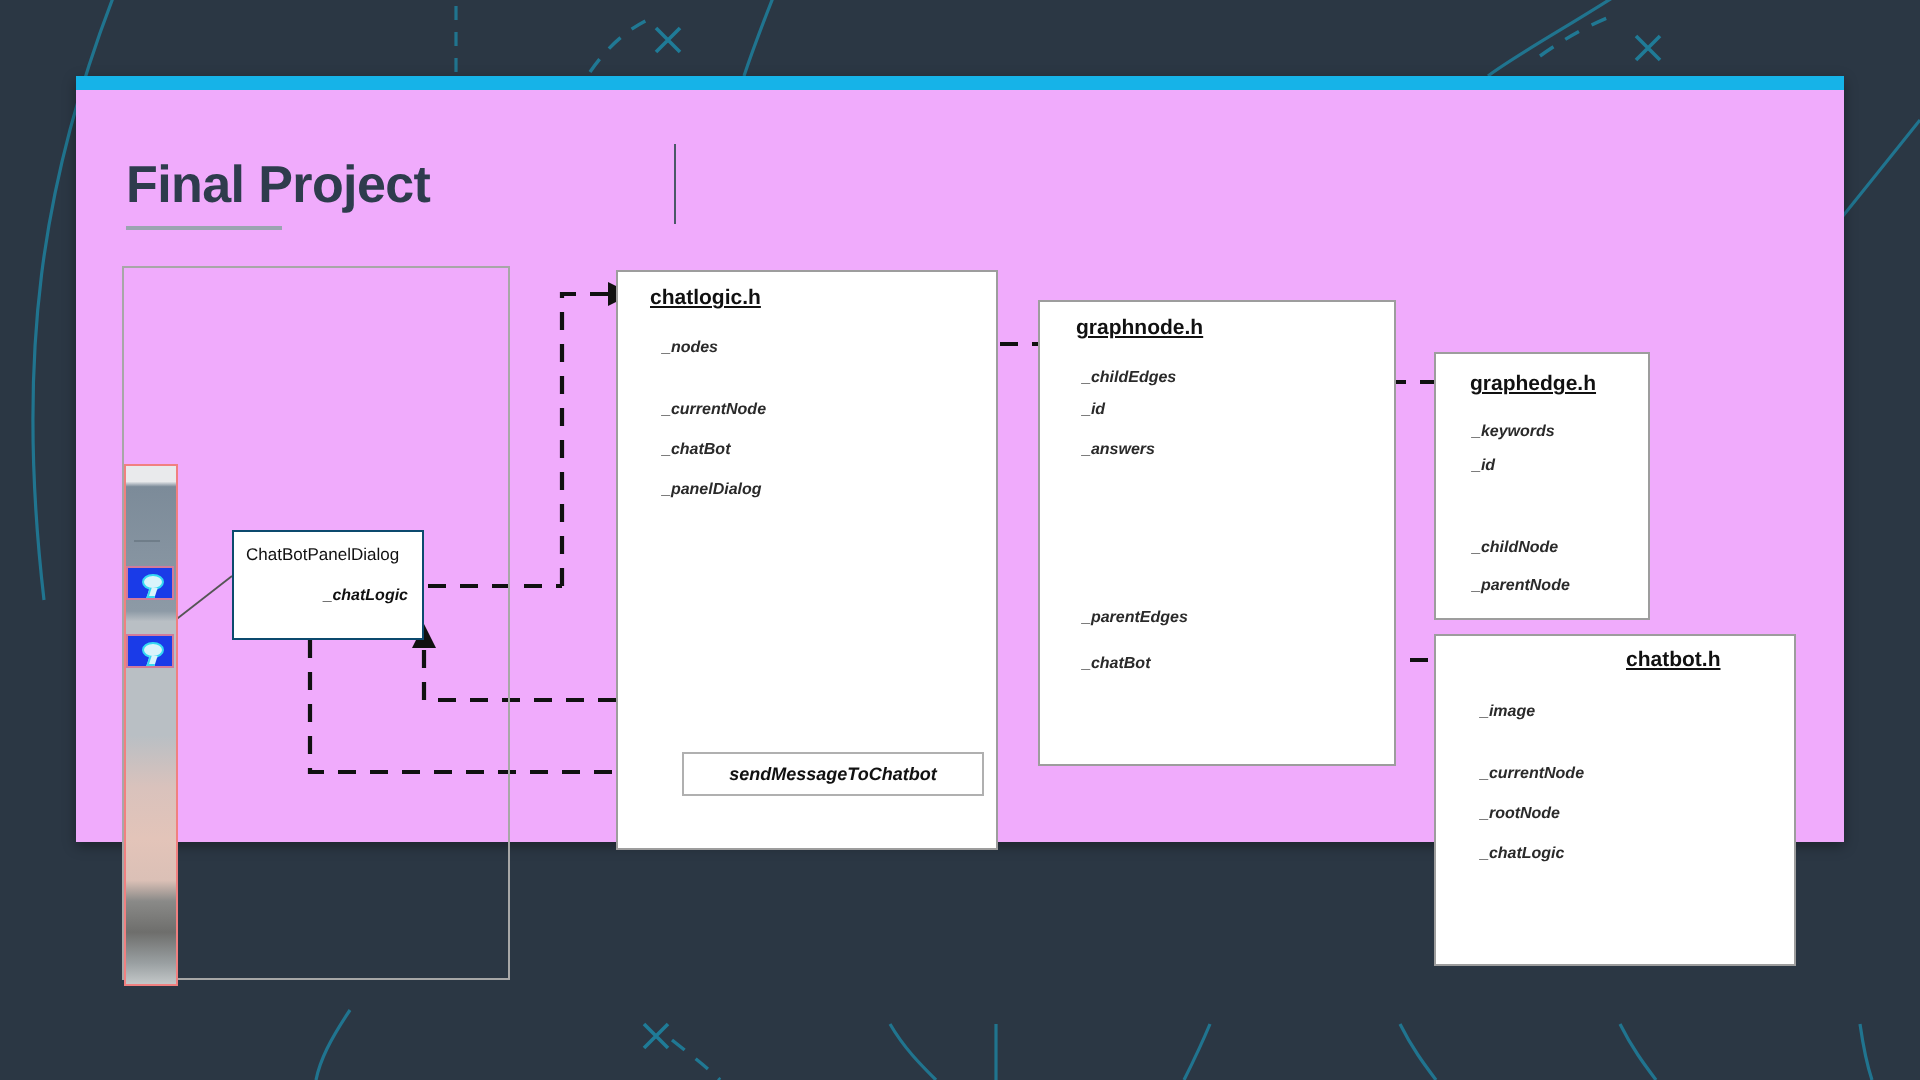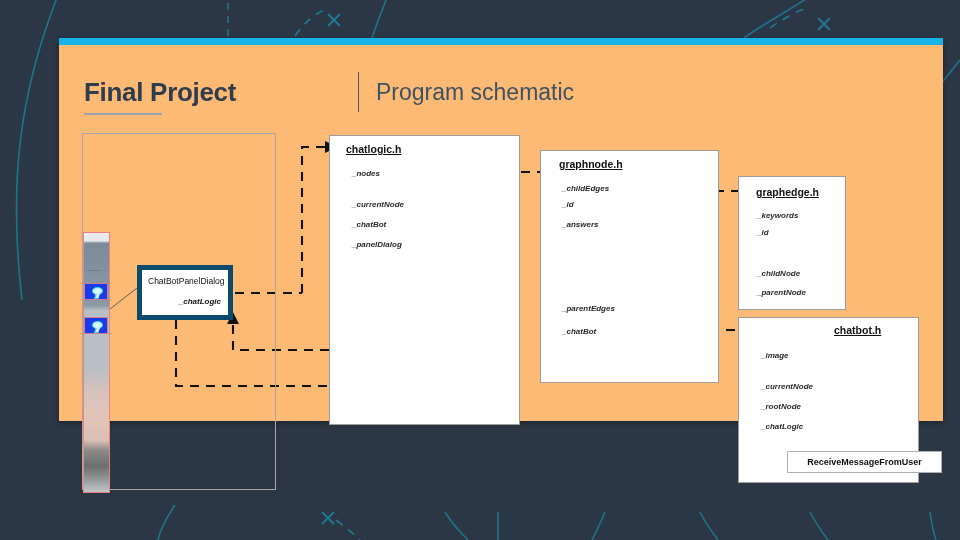--- a/index.html
+++ b/index.html
@@ -11,24 +11,23 @@
   body { background: #2b3744; position: relative; }
 
   
   #bg-decor { position: absolute; inset: 0; z-index: 0; }
 
   
   #slide {
     position: absolute;
     left: 38px; top: 38px;
     width: 884px; height: 383px;
-    background: #fdba74;
+    background: #f0abfc;
     z-index: 2;
     box-shadow: 0 2px 6px rgba(0,0,0,.35);
-    margin-left: 21px;
   }
   #slide-topbar {
     position: absolute; left: 0; top: 0;
     width: 100%; height: 7px;
     background: #16b3e8;
   }
 
   
   #hdr-title {
     position: absolute; left: 25px; top: 39px;
@@ -90,21 +89,21 @@
     width: 194px; height: 357px;
     border: 1px solid #a7a7a7;
     background: transparent;
   }
 
   
   #pdbox {
     position: absolute;
     left: 78px; top: 227px;
     width: 96px; height: 55px;
-    border: 5px solid #0c4a6e; background: #fff;
+    border: 1px solid #0c4a6e; background: #fff;
   }
   #pdbox .pdtitle {
     position: absolute; left: 6px; top: 6px;
     font-size: 8.5px; color: #111; white-space: nowrap;
   }
   #pdbox .pdfield {
     position: absolute; right: 7px; top: 27px;
     font-size: 8px; font-style: italic; font-weight: bold; color: #111;
   }
 
@@ -178,21 +177,20 @@
   </svg>
 </div>
 
 <div id="slide">
 
   <div id="slide-topbar"></div>
 
   <div id="hdr-title">Final Project</div>
   <div id="hdr-underline"></div>
   <div id="hdr-divider"></div>
-  <div id="hdr-subtitle">Program schematic</div>
 
   <div id="diagram">
 
     <svg width="884" height="466">
       <g stroke="#111" fill="none" stroke-width="2.1" stroke-dasharray="9 7" stroke-linecap="butt">
 
         <path d="M 176 255 L 243 255"></path>
 
         <path d="M 243 255 L 243 109 L 266 109"></path>
 
@@ -238,20 +236,21 @@
       <div class="pdtitle">ChatBotPanelDialog</div>
       <div class="pdfield">_chatLogic</div>
     </div>
 
     <div class="cbox" style="left:270px; top:97px; width:191px; height:290px;">
       <div class="cbox-title" style="left:16px; top:7px;">chatlogic.h</div>
       <div class="field" style="left:22px; top:33px;">_nodes</div>
       <div class="field" style="left:22px; top:64px;">_currentNode</div>
       <div class="field" style="left:22px; top:84px;">_chatBot</div>
       <div class="field" style="left:22px; top:104px;">_panelDialog</div>
+      <div class="method ital" style="left:32px; top:240px; width:151px; height:22px;">sendMessageToChatbot</div>
     </div>
 
     <div class="cbox" style="left:481px; top:112px; width:179px; height:233px;padding-left:36px;">
       <div class="cbox-title" style="left:18px; top:7px;">graphnode.h</div>
       <div class="field" style="left:21px; top:33px;">_childEdges</div>
       <div class="field" style="left:21px; top:49px;">_id</div>
       <div class="field" style="left:21px; top:69px;">_answers</div>
       <div class="field" style="left:21px; top:153px;">_parentEdges</div>
       <div class="field" style="left:21px; top:176px;">_chatBot</div>
     </div>
@@ -263,17 +262,16 @@
       <div class="field" style="left:18px; top:92px;">_childNode</div>
       <div class="field" style="left:18px; top:111px;">_parentNode</div>
     </div>
 
     <div class="cbox" style="left:679px; top:279px; width:181px; height:166px;">
       <div class="cbox-title" style="left:95px; top:6px;">chatbot.h</div>
       <div class="field" style="left:22px; top:33px;">_image</div>
       <div class="field" style="left:22px; top:64px;">_currentNode</div>
       <div class="field" style="left:22px; top:84px;">_rootNode</div>
       <div class="field" style="left:22px; top:104px;">_chatLogic</div>
-      <div class="method" style="left:48px; top:133px; width:155px; height:22px;">ReceiveMessageFromUser</div>
     </div>
 
   </div>
 </div>
 
 </body></html>

